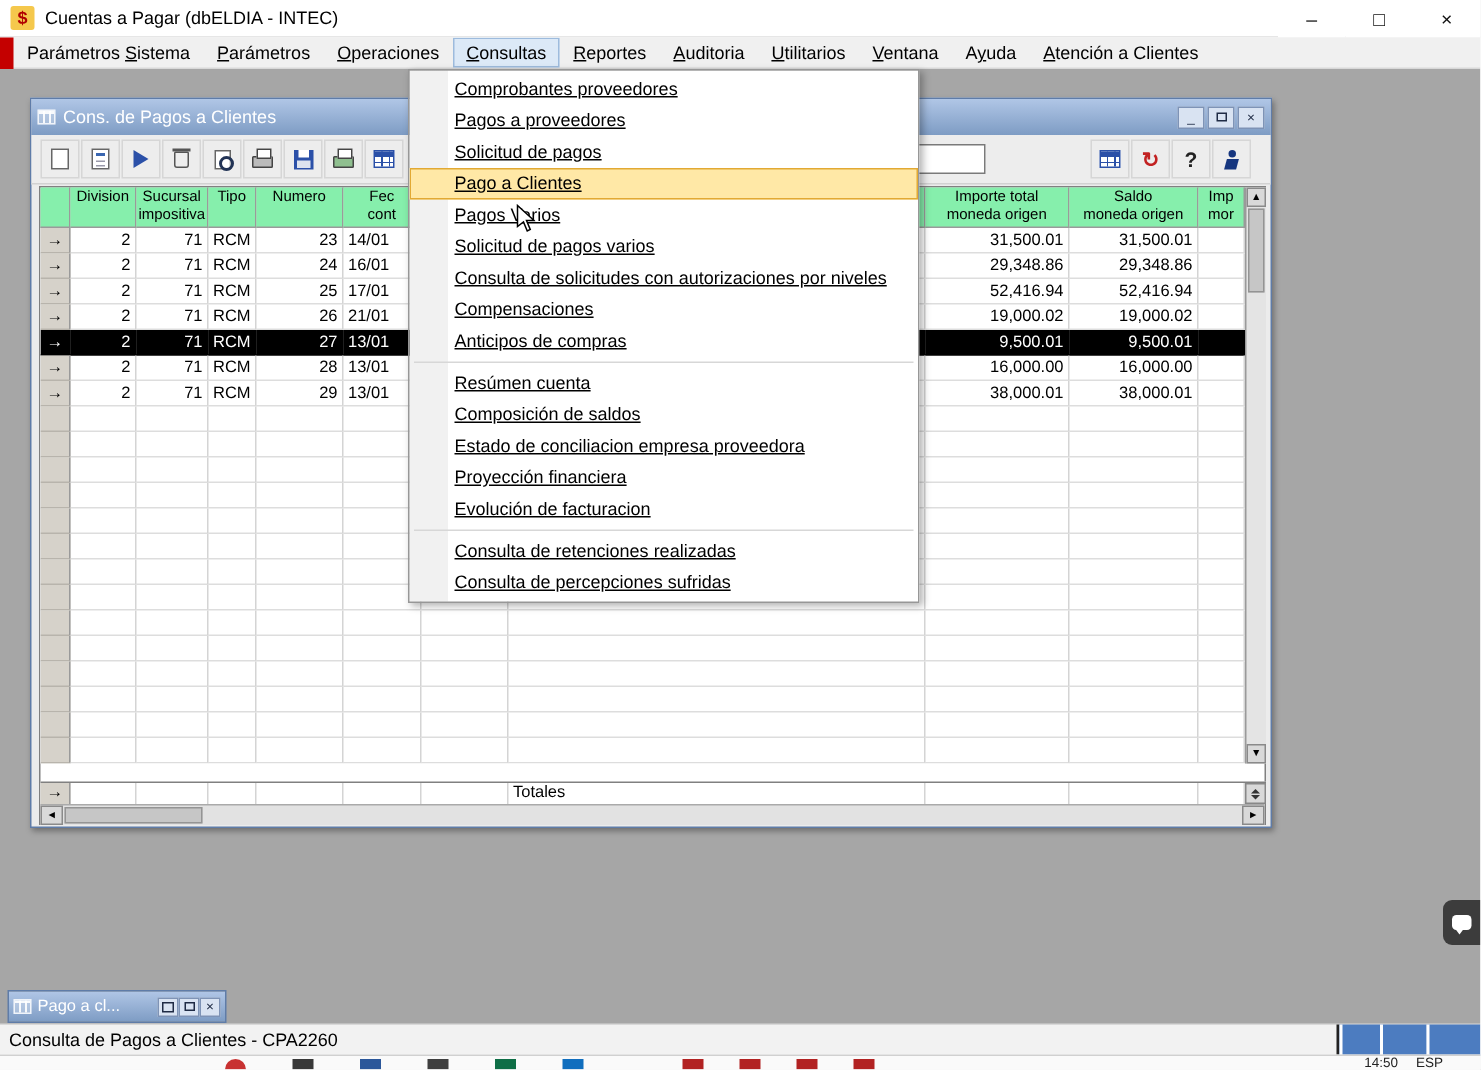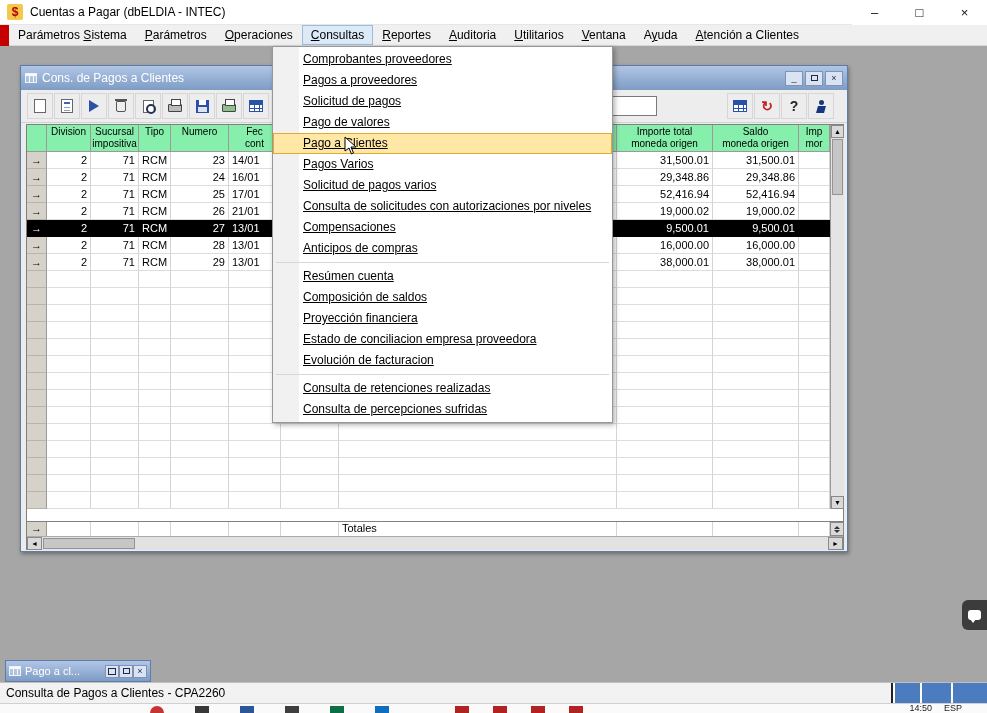--- a/index.html
+++ b/index.html
@@ -586,32 +586,31 @@
           <span class="sq"></span>
         </button>
       <button class="cbtn mini">×</button>
     </div>
   </div>
 
   <div class="dropdown" id="consultas-dropdown">
       <div class="drop-item">Comprobantes proveedores</div>
       <div class="drop-item">Pagos a proveedores</div>
       <div class="drop-item">Solicitud de pagos</div>
-      <div class="drop-item">Pago de valores</div>
       <div class="drop-item hl">Pago a Clientes</div>
       <div class="drop-item">Pagos Varios</div>
       <div class="drop-item">Solicitud de pagos varios</div>
       <div class="drop-item">Consulta de solicitudes con autorizaciones por niveles</div>
       <div class="drop-item">Compensaciones</div>
       <div class="drop-item">Anticipos de compras</div>
       <div class="menu-sep"></div>
       <div class="drop-item">Resúmen cuenta</div>
       <div class="drop-item">Composición de saldos</div>
+      <div class="drop-item">Estado de conciliacion empresa proveedora</div>
       <div class="drop-item">Proyección financiera</div>
-      <div class="drop-item">Estado de conciliacion empresa proveedora</div>
       <div class="drop-item">Evolución de facturacion</div>
       <div class="menu-sep"></div>
       <div class="drop-item">Consulta de retenciones realizadas</div>
       <div class="drop-item">Consulta de percepciones sufridas</div>
     </div>
 
   <svg class="cursor" width="13" height="19">
     <polygon points="1,1 1,15 5,12 7.5,18 9.5,17 7,11 12,11" fill="#FFF" stroke="#000" stroke-width="1"></polygon>
   </svg>
 

